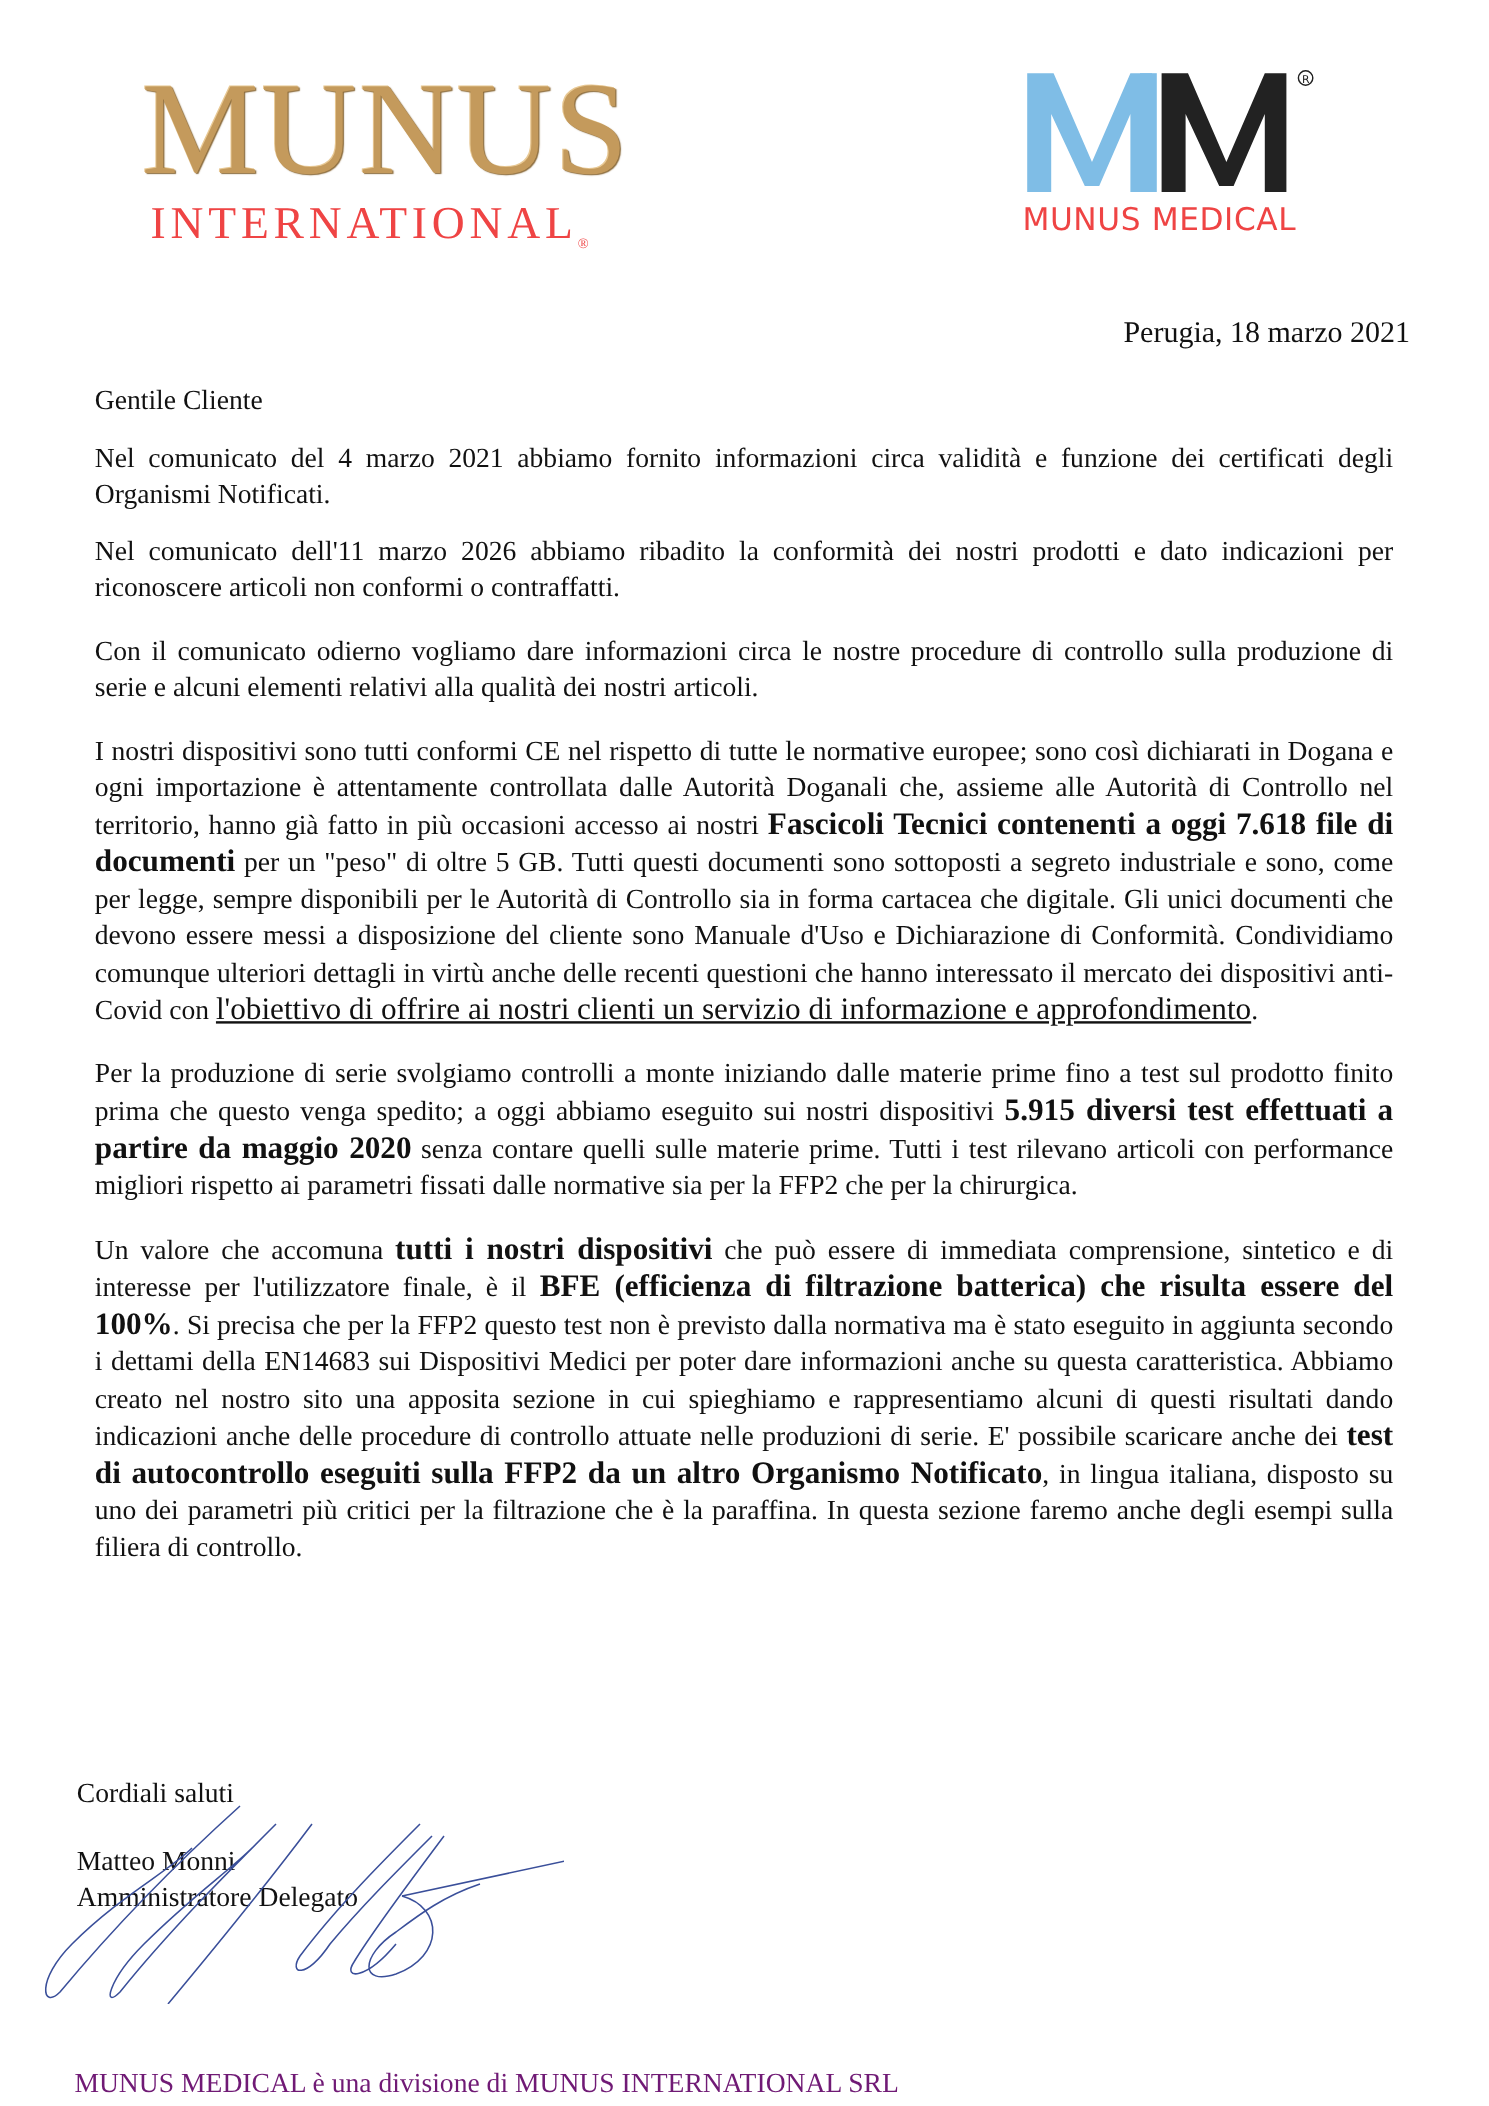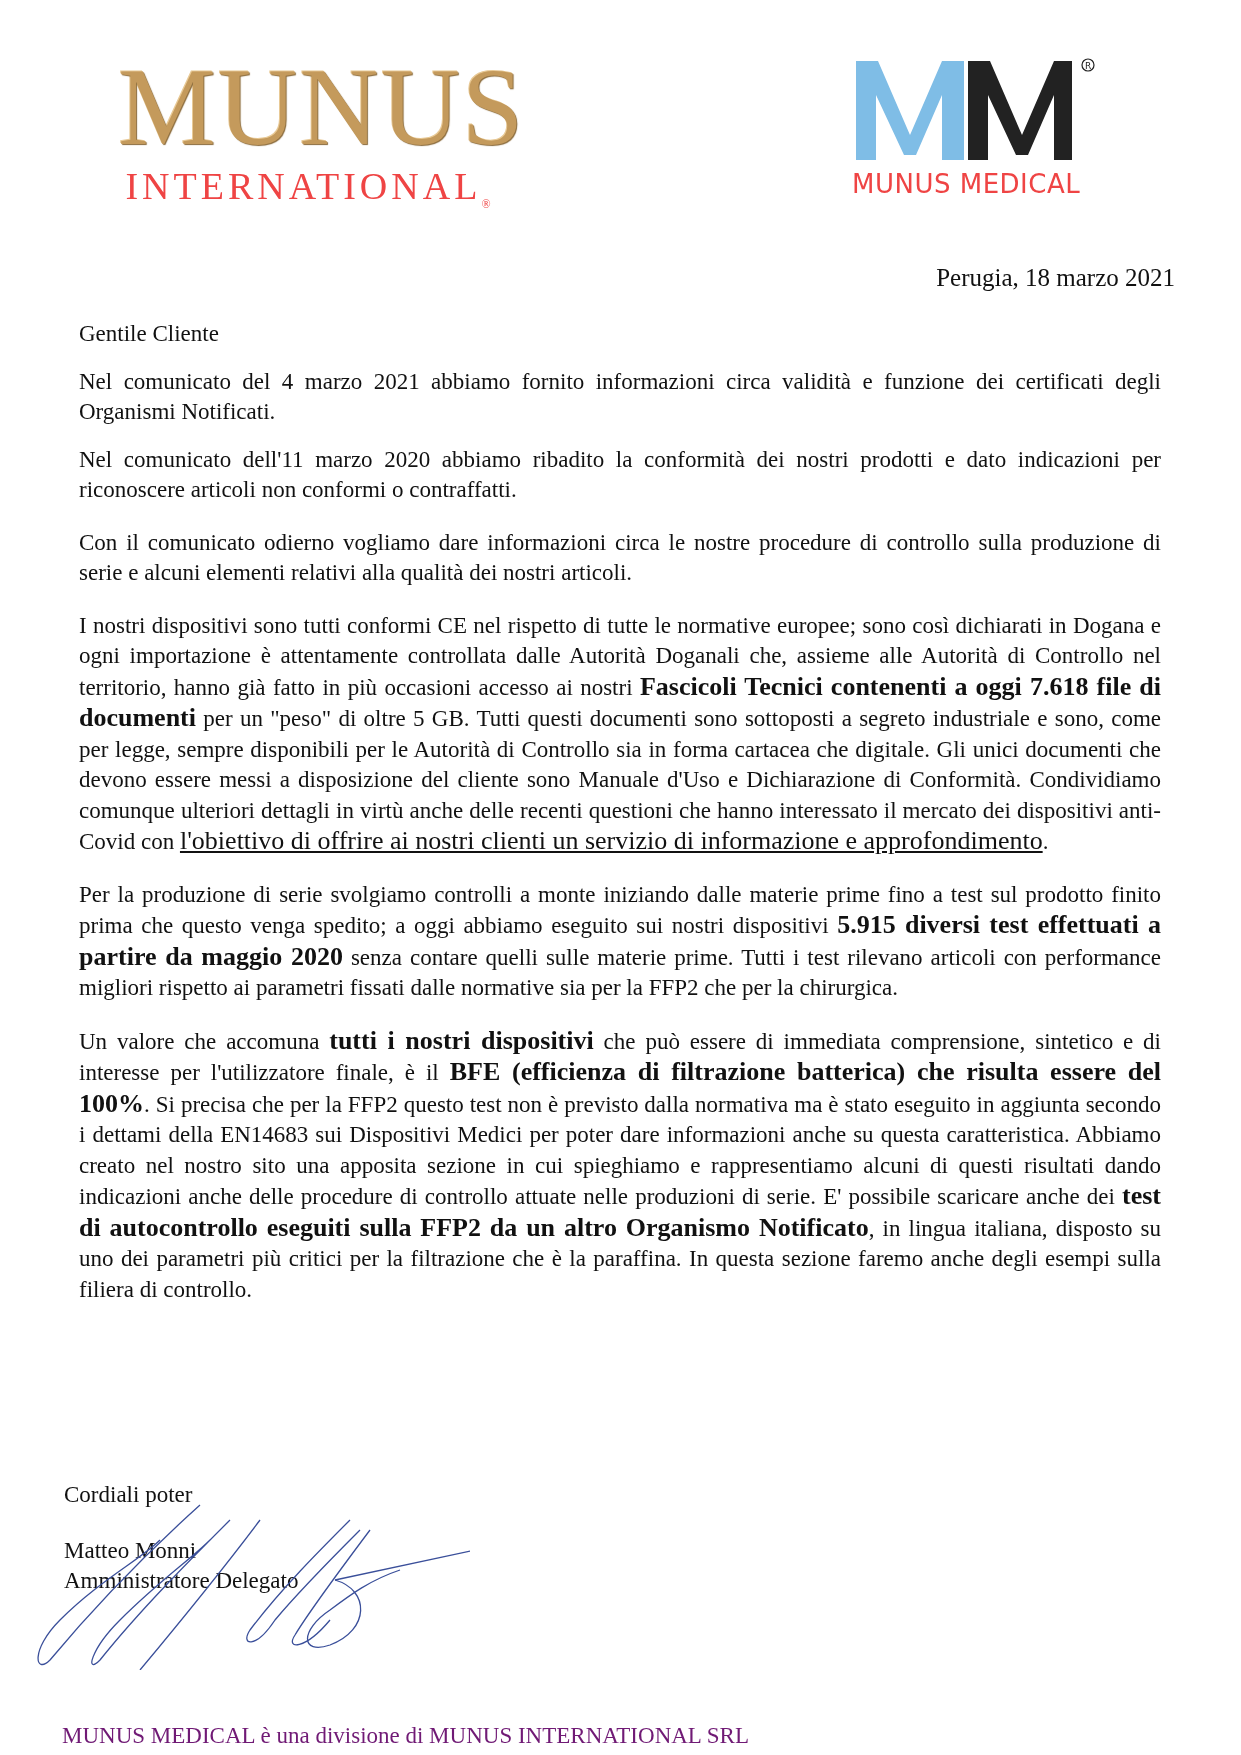--- a/index.html
+++ b/index.html
@@ -46,29 +46,29 @@
     <text x="235" y="14" font-size="9" font-family="DejaVu Sans, sans-serif" fill="#222">R</text>
   </svg>
   <div class="name">MUNUS MEDICAL</div>
 </div>
 
 <div class="date">Perugia, 18 marzo 2021</div>
 
 <div class="content">
   <p class="greeting">Gentile Cliente</p>
   <p>Nel comunicato del 4 marzo 2021 abbiamo fornito informazioni circa validità e funzione dei certificati degli Organismi Notificati.</p>
-  <p>Nel comunicato dell'11 marzo 2020 abbiamo ribadito la conformità dei nostri prodotti e dato indicazioni per riconoscere articoli non conformi o contraffatti.</p>
+  <p>Nel comunicato dell'11 marzo 2026 abbiamo ribadito la conformità dei nostri prodotti e dato indicazioni per riconoscere articoli non conformi o contraffatti.</p>
   <p class="gap">Con il comunicato odierno vogliamo dare informazioni circa le nostre procedure di controllo sulla produzione di serie e alcuni elementi relativi alla qualità dei nostri articoli.</p>
   <p class="gap"><span>I nostri dispositivi sono tutti conformi CE nel rispetto di tutte le normative europee; sono così dichiarati in Dogana e ogni importazione è attentamente controllata dalle Autorità Doganali che, assieme alle Autorità di Controllo nel territorio, hanno già fatto in più occasioni accesso ai nostri </span><span class="b">Fascicoli Tecnici contenenti a oggi 7.618 file di documenti</span><span> per un "peso" di oltre 5 GB. Tutti questi documenti sono sottoposti a segreto industriale e sono, come per legge, sempre disponibili per le Autorità di Controllo sia in forma cartacea che digitale. Gli unici documenti che devono essere messi a disposizione del cliente sono Manuale d'Uso e Dichiarazione di Conformità. Condividiamo comunque ulteriori dettagli in virtù anche delle recenti questioni che hanno interessato il mercato dei dispositivi anti-Covid con </span><span class="u">l'obiettivo di offrire ai nostri clienti un servizio di informazione e approfondimento</span><span>.</span></p>
   <p class="gap"><span>Per la produzione di serie svolgiamo controlli a monte iniziando dalle materie prime fino a test sul prodotto finito prima che questo venga spedito; a oggi abbiamo eseguito sui nostri dispositivi </span><span class="b">5.915 diversi test effettuati a partire da maggio 2020</span><span> senza contare quelli sulle materie prime. Tutti i test rilevano articoli con performance migliori rispetto ai parametri fissati dalle normative sia per la FFP2 che per la chirurgica.</span></p>
   <p class="gap"><span>Un valore che accomuna </span><span class="b">tutti i nostri dispositivi</span><span> che può essere di immediata comprensione, sintetico e di interesse per l'utilizzatore finale, è il </span><span class="b">BFE (efficienza di filtrazione batterica) che risulta essere del 100%</span><span>. Si precisa che per la FFP2 questo test non è previsto dalla normativa ma è stato eseguito in aggiunta secondo i dettami della EN14683 sui Dispositivi Medici per poter dare informazioni anche su questa caratteristica. Abbiamo creato nel nostro sito una apposita sezione in cui spieghiamo e rappresentiamo alcuni di questi risultati dando indicazioni anche delle procedure di controllo attuate nelle produzioni di serie. E' possibile scaricare anche dei </span><span class="b">test di autocontrollo eseguiti sulla FFP2 da un altro Organismo Notificato</span><span>, in lingua italiana, disposto su uno dei parametri più critici per la filtrazione che è la paraffina. In questa sezione faremo anche degli esempi sulla filiera di controllo.</span></p>
 </div>
 
 <div class="closing">
-  <div class="sal">Cordiali poter</div>
+  <div class="sal">Cordiali saluti</div>
   <div>Matteo Monni</div>
   <div>Amministratore Delegato</div>
 </div>
 
 <svg class="sig" width="440" height="170" viewBox="0 0 440 170">
   <g fill="none" stroke="#3a4f9a" stroke-width="1.3">
     <path d="M170 5 C120 50 70 100 20 160 C5 175 0 150 30 120 C70 80 110 60 130 40"></path>
     <path d="M200 20 C160 60 110 110 70 160 C55 175 60 150 90 120 C130 80 160 60 180 40"></path>
     <path d="M230 20 C200 60 160 110 110 170"></path>
     <path d="M320 20 C290 50 250 90 220 130 C210 145 225 150 245 120 C270 90 300 60 330 30"></path>

